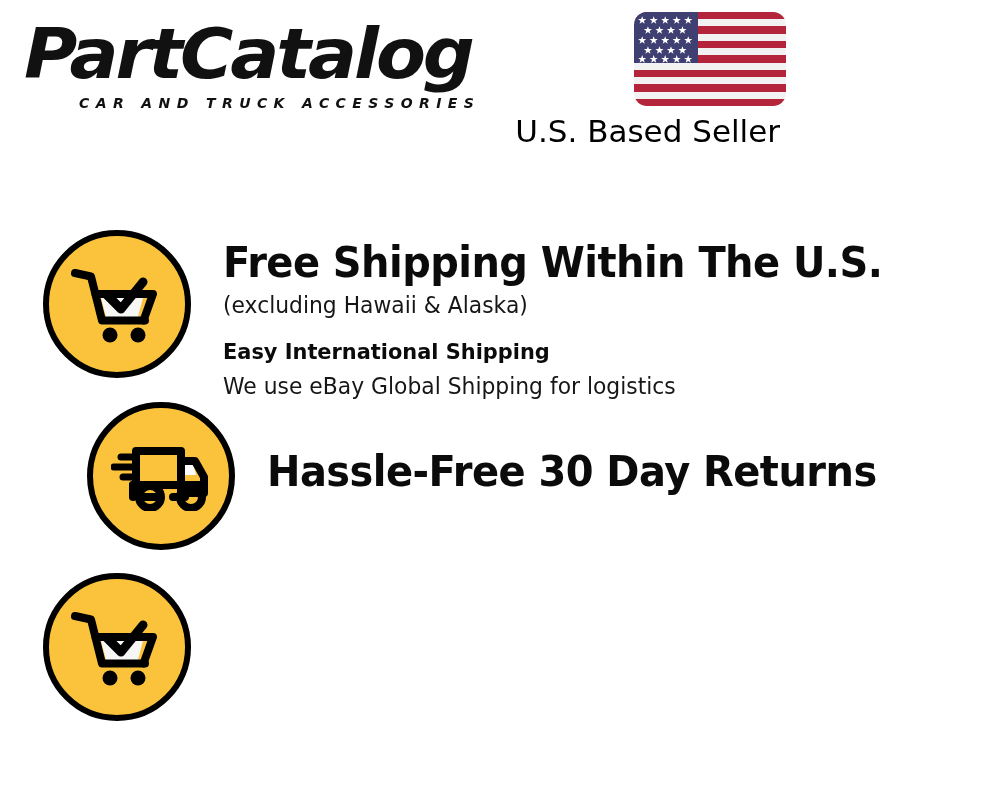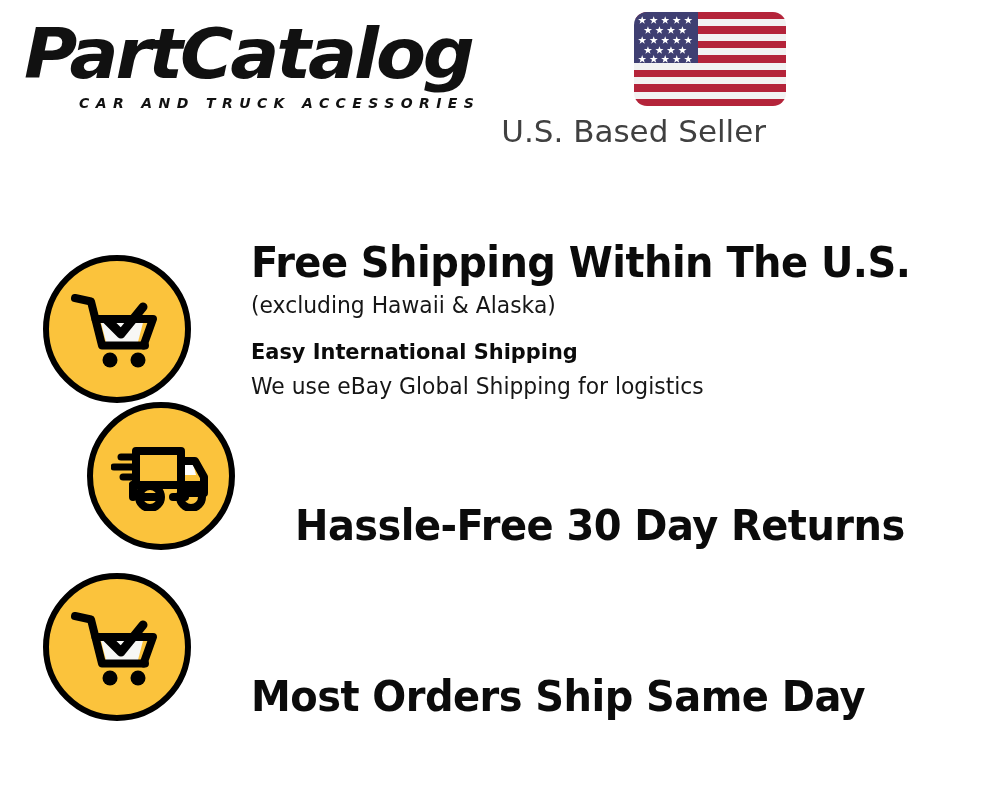--- a/index.html
+++ b/index.html
@@ -91,44 +91,43 @@
   }
   .flag .stars {
     position: absolute;
     left: 0; top: 0;
     width: 64px;
     height: 50.6px;
   }
   .seller-text {
     display: block;
     margin-top: 2px;
-    margin-right: 20px;
+    margin-right: 6px;
     font-family: "DejaVu Sans", sans-serif;
     font-weight: 400;
     font-size: 31px;
     line-height: 38px;
     letter-spacing: 0px;
-    color: #404040;
+    color: #000000;
     white-space: nowrap;
   }
 
   
   .benefits {
     position: absolute;
     top: 230px;
     left: 0;
     width: 1000px;
   }
   .benefit-row {
     position: absolute;
     left: 0;
     width: 916px;
     display: flex;
-    align-items: flex-end;
-    gap: 28px;
+    align-items: flex-start;
   }
   .row-1 { top: 0px; }
   .row-2 { top: 172px; padding-left: 44px; }
   .row-3 { top: 343px; }
 
   .icon-badge {
     position: relative;
     flex: 0 0 auto;
     margin-left: 43px;
     width: 148px;
@@ -299,18 +298,15 @@
     <div class="icon-badge">
       <svg width="96" height="80" viewBox="0 0 96 80">
         <polygon points="30,26 76,26 69,53 37,53" fill="#f7f7f5"></polygon>
         <path d="M6 9 L22 12.5 L33 56.5 L76 56.5" fill="none" stroke="#000000" stroke-width="8" stroke-linecap="round" stroke-linejoin="round"></path>
         <path d="M26.5 30 L84 30 L74.5 56.5" fill="none" stroke="#000000" stroke-width="8" stroke-linecap="round" stroke-linejoin="round"></path>
         <path d="M38 31 L52 45 L74 18" fill="none" stroke="#000000" stroke-width="9" stroke-linecap="round" stroke-linejoin="round"></path>
         <circle cx="41" cy="71" r="7.5" fill="#000000"></circle>
         <circle cx="69" cy="71" r="7.5" fill="#000000"></circle>
       </svg>
     </div>
-    <div class="benefit-text">
-      <div class="headline">Most Orders Ship Same Day</div>
-    </div>
   </div>
 
 </div>
 
 </body></html>

